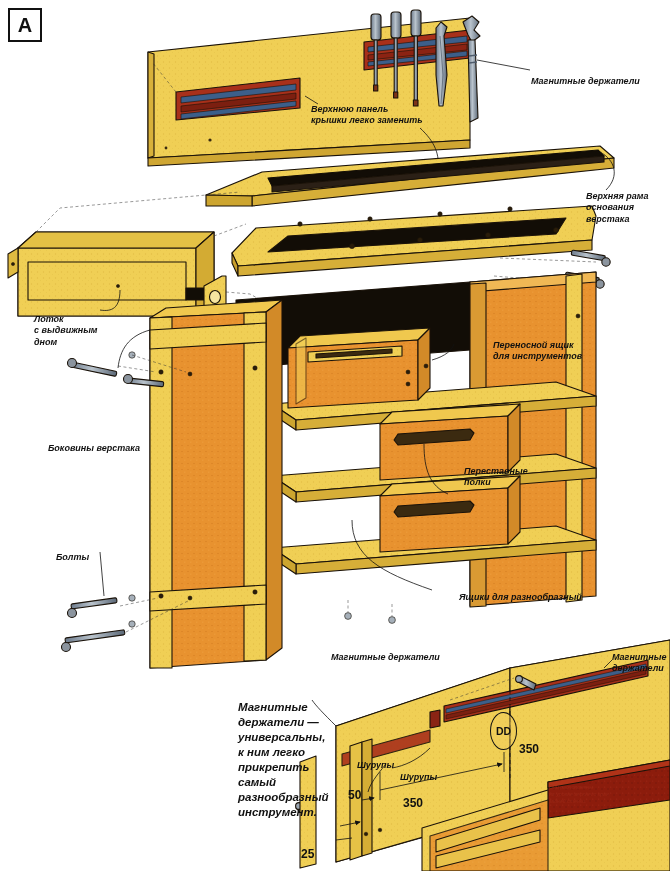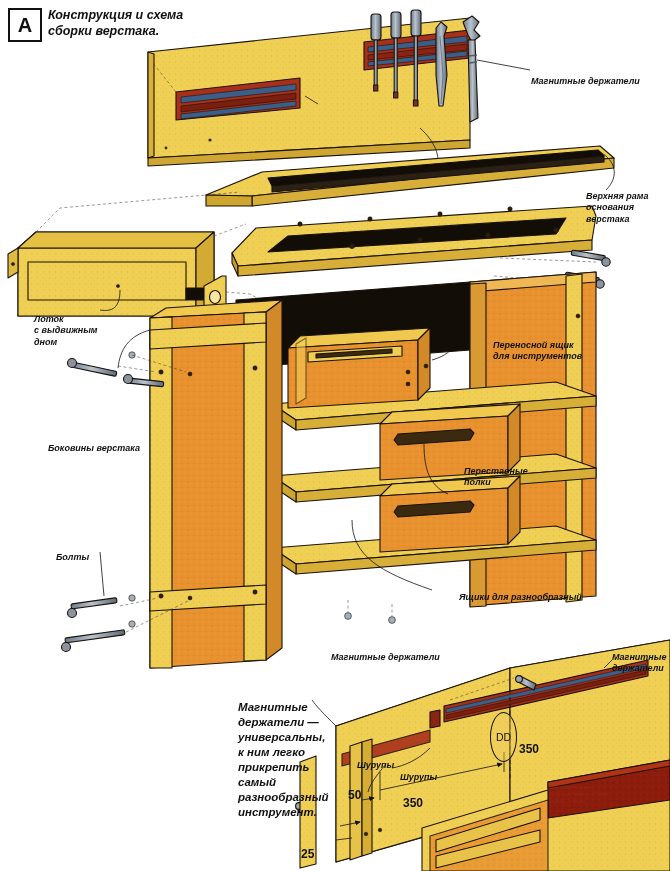--- a/index.html
+++ b/index.html
@@ -12,22 +12,22 @@
     border:2.5px solid #111;display:flex;align-items:center;justify-content:center;
     font-weight:bold;font-size:20px;color:#111;background:#fff;}
   .cap-txt{position:absolute;left:48px;top:8px;width:175px;
     font-size:12.5px;font-weight:bold;font-style:italic;line-height:1.25;color:#111;}
 
   .lbl{position:absolute;font-size:9px;font-style:italic;font-weight:bold;
        color:#111;line-height:1.25;white-space:pre-line;}
   .dim{position:absolute;font-size:12px;font-weight:bold;color:#111;font-style:normal;}
   .blockquote{position:absolute;font-size:11.5px;font-weight:bold;font-style:italic;
        line-height:1.3;color:#111;white-space:pre-line;width:100px;}
-  .dd{position:absolute;font-size:10.5px;font-weight:normal;color:#111;
-      border:1.6px solid #111;border-radius:50%;padding:18px 5px;background:rgba(240,205,95,.45);}
+  .dd{position:absolute;font-size:10.5px;font-weight:bold;color:#111;
+      border:1.6px solid #111;border-radius:50%;padding:12px 5px;background:rgba(240,205,95,.45);}
   .redtxt{position:absolute;font-size:5.2px;line-height:1.35;color:#9d2a18;
       font-style:italic;white-space:pre-line;width:110px;opacity:.75;}
 </style>
 </head>
 <body>
 
 <div id="stage">
 
 <svg width="670" height="871" viewBox="0 0 670 871">
   <defs>
@@ -341,25 +341,25 @@
     <path d="M436,856 L540,830 L540,842 L436,868 Z" fill="#e9c24a"></path>
   </g>
 
   <g>
     <path d="M300,762 L316,756 L316,864 L300,868 Z" fill="url(#grain)"></path>
   </g>
   </g>
 </svg>
 
 <div class="cap-box">A</div>
-<div class="cap-txt">Конструкция и схема
-сборки верстака.</div>
 
 <div class="lbl" style="left:531px;top:76px;">Магнитные держатели</div>
 
+<div class="lbl" style="left:311px;top:104px;">Верхнюю панель
+крышки легко заменить</div>
 
 <div class="lbl" style="left:586px;top:191px;">Верхняя рама
 основания
 верстака</div>
 
 <div class="lbl" style="left:34px;top:314px;">Лоток
 с выдвижным
 дном</div>
 
 <div class="lbl" style="left:48px;top:443px;">Боковины верстака</div>

